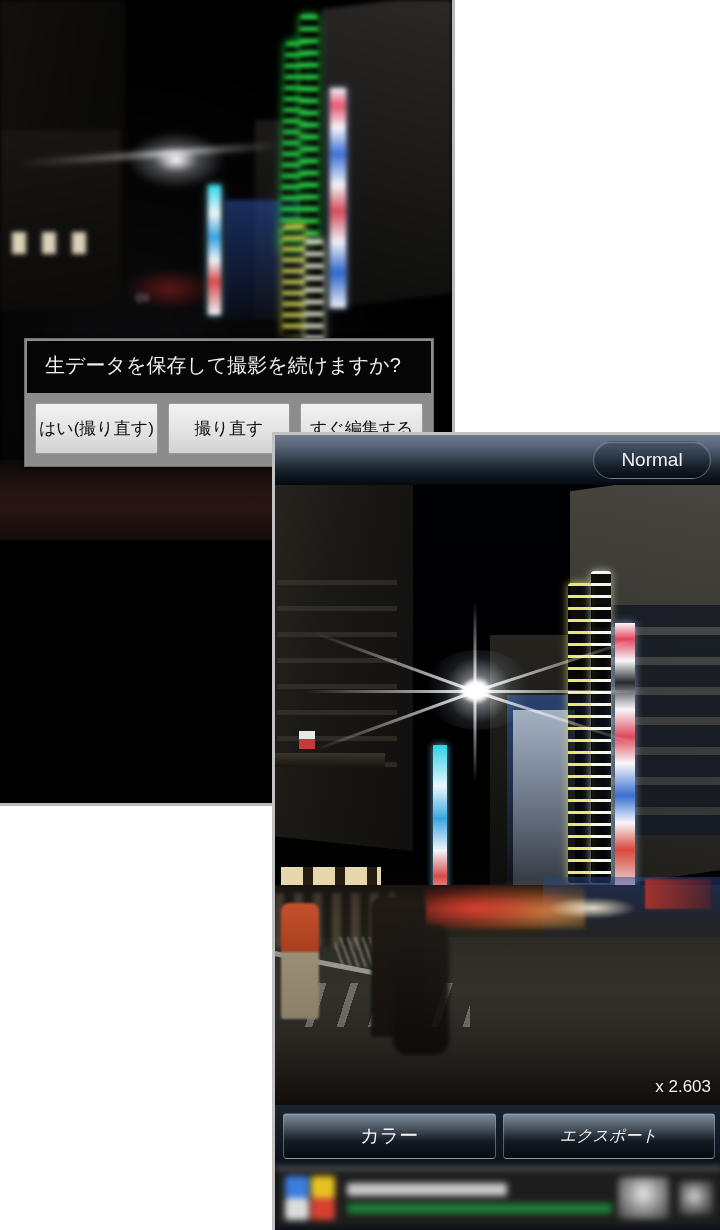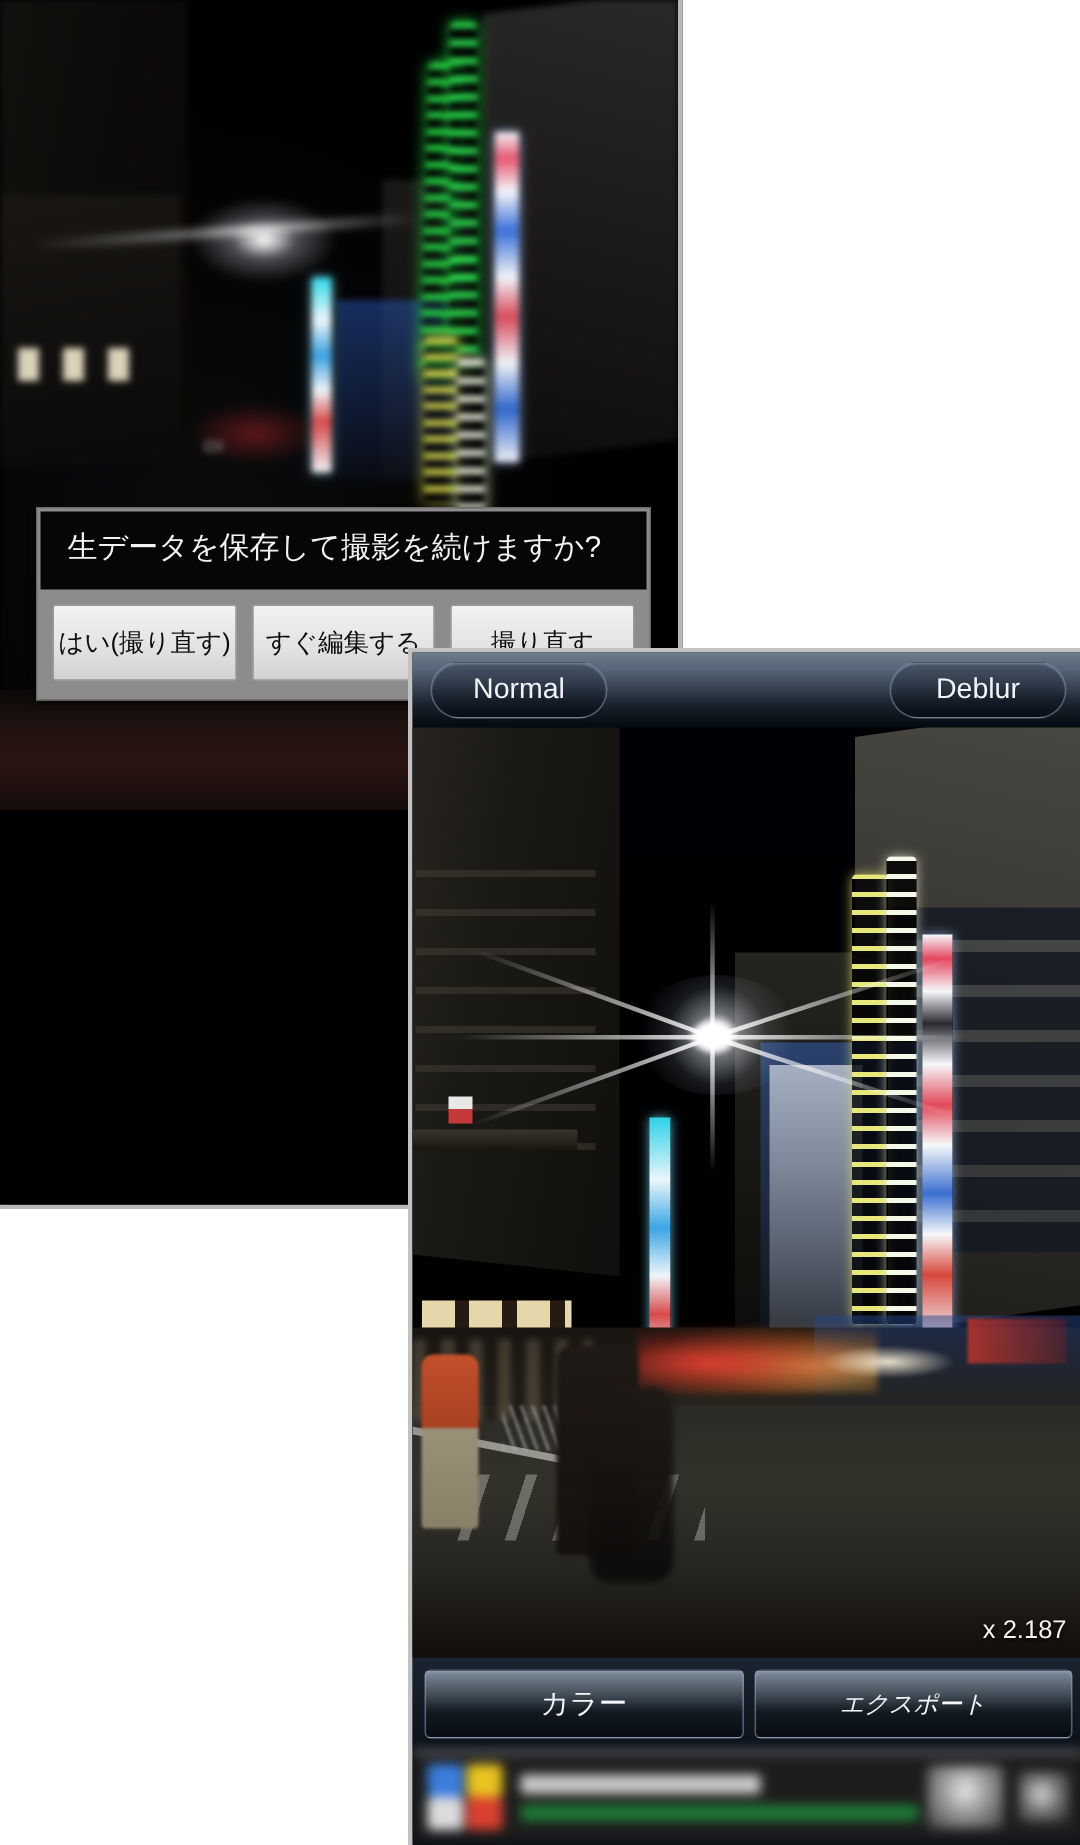--- a/index.html
+++ b/index.html
@@ -283,31 +283,30 @@
 
   <div class="w1-lower">
     <div class="w1-road"></div>
     <div class="w1-black"></div>
   </div>
 
   <div id="dialog">
     <div class="dlg-title">生データを保存して撮影を続けますか?</div>
     <div class="dlg-btns">
       <div class="dlg-btn">はい(撮り直す)</div>
+      <div class="dlg-btn">撮り直す</div>
       <div class="dlg-btn">すぐ編集する</div>
-      <div class="dlg-btn">撮り直す</div>
     </div>
   </div>
 </div>
 
 <div id="win2">
 
   <div class="w2-header">
-    <div class="pill pill-left">Normal</div>
-    <div class="pill pill-right">Deblur</div>
+    <div class="pill pill-right">Normal</div>
   </div>
 
   <div class="w2-photo">
     <div class="s-sky"></div>
     <div class="s-bldgL"></div>
     <div class="s-bldgL-win"></div>
     <div class="s-bldgR"></div>
     <div class="s-bldgR-win"></div>
     <div class="s-bldgMid"></div>
     <div class="s-glass"></div>
@@ -335,21 +334,21 @@
     <div class="s-road"></div>
     <div class="s-crosswalk"></div>
     <div class="s-curb"></div>
     <div class="s-carlights"></div>
     <div class="s-headlight"></div>
     <div class="s-crowd"></div>
     <div class="s-bike"></div>
     <div class="s-ped1"></div>
     <div class="s-ped2"></div>
     <div class="s-cyclist"></div>
-    <div class="zoom-label">x 2.187</div>
+    <div class="zoom-label">x 2.603</div>
   </div>
 
   <div class="w2-toolbar">
     <div class="tb-btn tb-color">カラー</div>
     <div class="tb-btn tb-export">エクスポート</div>
   </div>
 
   <div class="w2-adbar">
     <div class="ad-logo">
       <div class="ad-sq ad-b"></div>

